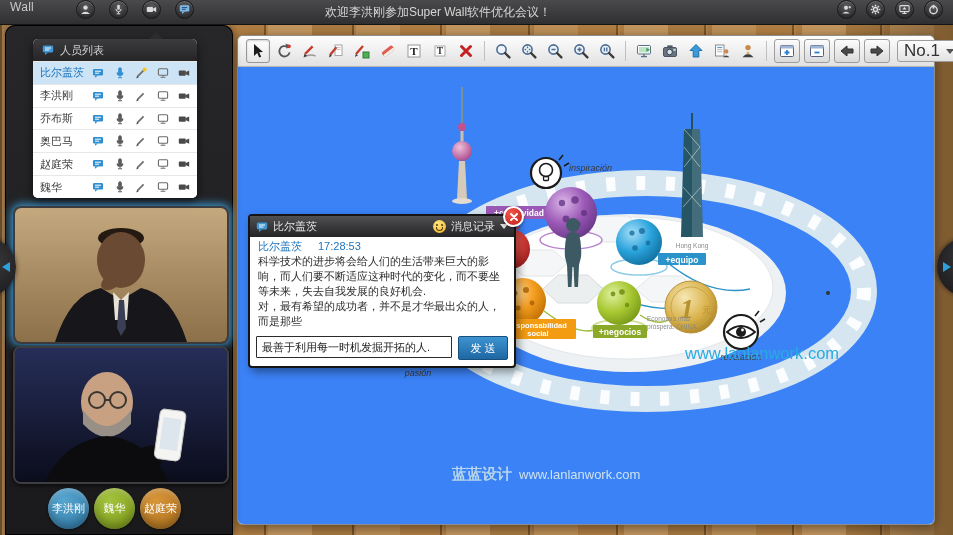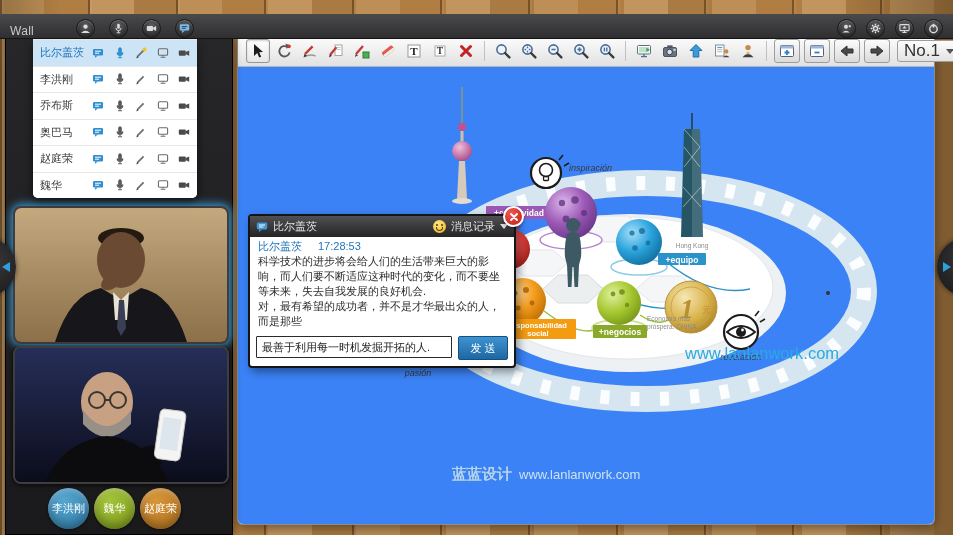--- a/index.html
+++ b/index.html
@@ -11,23 +11,23 @@
   
   .wood{
     position:absolute;inset:0;z-index:0;
     background-image:
       linear-gradient(90deg, rgba(0,0,0,.18) 0 8px, rgba(0,0,0,0) 60px 88%, rgba(0,0,0,.28) 100%),
       repeating-linear-gradient(90deg, rgba(60,30,5,.45) 0 2px, rgba(255,255,255,.05) 2px 4px, rgba(0,0,0,0) 4px 88px),
       repeating-linear-gradient(90deg, #bd8f56 0 44px, #b07e43 44px 90px, #c2955e 90px 134px, #a97a41 134px 178px);
   }
   
   .topbar{
-    position:absolute;left:0;top:14px;width:953px;height:25px;z-index:30;
+    position:absolute;left:0;top:0;width:953px;height:25px;z-index:30;
     background:linear-gradient(#4a4a4c,#2f2f31);
-    display:flex;align-items:flex-end;color:#c9c9c9;font-size:12px;
+    display:flex;align-items:flex-start;color:#c9c9c9;font-size:12px;
     border-bottom:1px solid #141414;box-sizing:border-box;
   }
   .tb-label{margin-left:10px;letter-spacing:.3px;}
   .tb-group{display:flex;align-items:center;}
   .tb-group.left{margin-left:42px;gap:14px;}
   .tb-group.right{margin-left:auto;margin-right:10px;gap:10px;}
   .cbtn{
     width:19px;height:19px;border-radius:50%;
     background:radial-gradient(circle at 50% 32%, #5e5e60, #2b2b2d 75%);
     border:1px solid #191919;box-shadow:inset 0 1px 1px rgba(255,255,255,.25);
@@ -189,20 +189,21 @@
     </span>
     <span class="cbtn">
       <svg width="11" height="11" viewBox="0 0 11 11">
           <rect x="0.8" y="1.2" width="9.4" height="6.2" rx="1.2" fill="#7db9e8"></rect>
           <path d="M3 7.4 L3 10 L6 7.4 Z" fill="#7db9e8"></path>
           <line x1="2.8" y1="3.6" x2="8.2" y2="3.6" stroke="#28486a" stroke-width="1"></line>
           <line x1="2.8" y1="5.3" x2="6.6" y2="5.3" stroke="#28486a" stroke-width="1"></line>
         </svg>
     </span>
   </div>
+  <span class="tb-title">欢迎李洪刚参加Super Wall软件优化会议！</span>
   <div class="tb-group right">
     <span class="cbtn">
       <svg width="11" height="11" viewBox="0 0 11 11">
           <circle cx="5" cy="3.8" r="2" fill="#dcdcdc"></circle>
           <path d="M1.2 9.6 Q5 5.9 8.8 9.6 Z" fill="#dcdcdc"></path>
           <path d="M7.6 3.2 l2.4 0 m-1.2 -1.2 l0 2.4" stroke="#dcdcdc" stroke-width="1"></path>
         </svg>
     </span>
     <span class="cbtn">
       <svg width="11" height="11" viewBox="0 0 11 11">
@@ -233,20 +234,29 @@
           <line x1="5.5" y1="0.8" x2="5.5" y2="4.6" stroke="#dcdcdc" stroke-width="1.6"></line>
         </svg>
     </span>
   </div>
 </div>
 
 <div class="sidebar"></div>
 
 <div class="people">
   <div class="people-notch"></div>
+  <div class="people-head">
+    <svg width="12" height="12" viewBox="0 0 12 12">
+        <rect x="0.8" y="1.5" width="10.4" height="7" rx="1.4" fill="#3f97d6"></rect>
+        <path d="M3 8.4 L3 11 L6.2 8.4 Z" fill="#3f97d6"></path>
+        <line x1="3" y1="4" x2="9" y2="4" stroke="#fff" stroke-width="1"></line>
+        <line x1="3" y1="6" x2="7.4" y2="6" stroke="#fff" stroke-width="1"></line>
+      </svg>
+    <span>人员列表</span>
+  </div>
   <div class="people-rows">
 
     <div class="p-row active">
       <span class="p-name">比尔盖茨</span>
       <span class="p-icons">
         <svg width="12" height="12" viewBox="0 0 12 12">
             <rect x="1" y="2" width="10" height="6.6" rx="1.3" fill="#2f8fd0"></rect>
             <path d="M3 8.4 L3 10.8 L6 8.4 Z" fill="#2f8fd0"></path>
             <line x1="3" y1="4.2" x2="9" y2="4.2" stroke="#fff" stroke-width="1"></line>
             <line x1="3" y1="6.2" x2="7.2" y2="6.2" stroke="#fff" stroke-width="1"></line>

